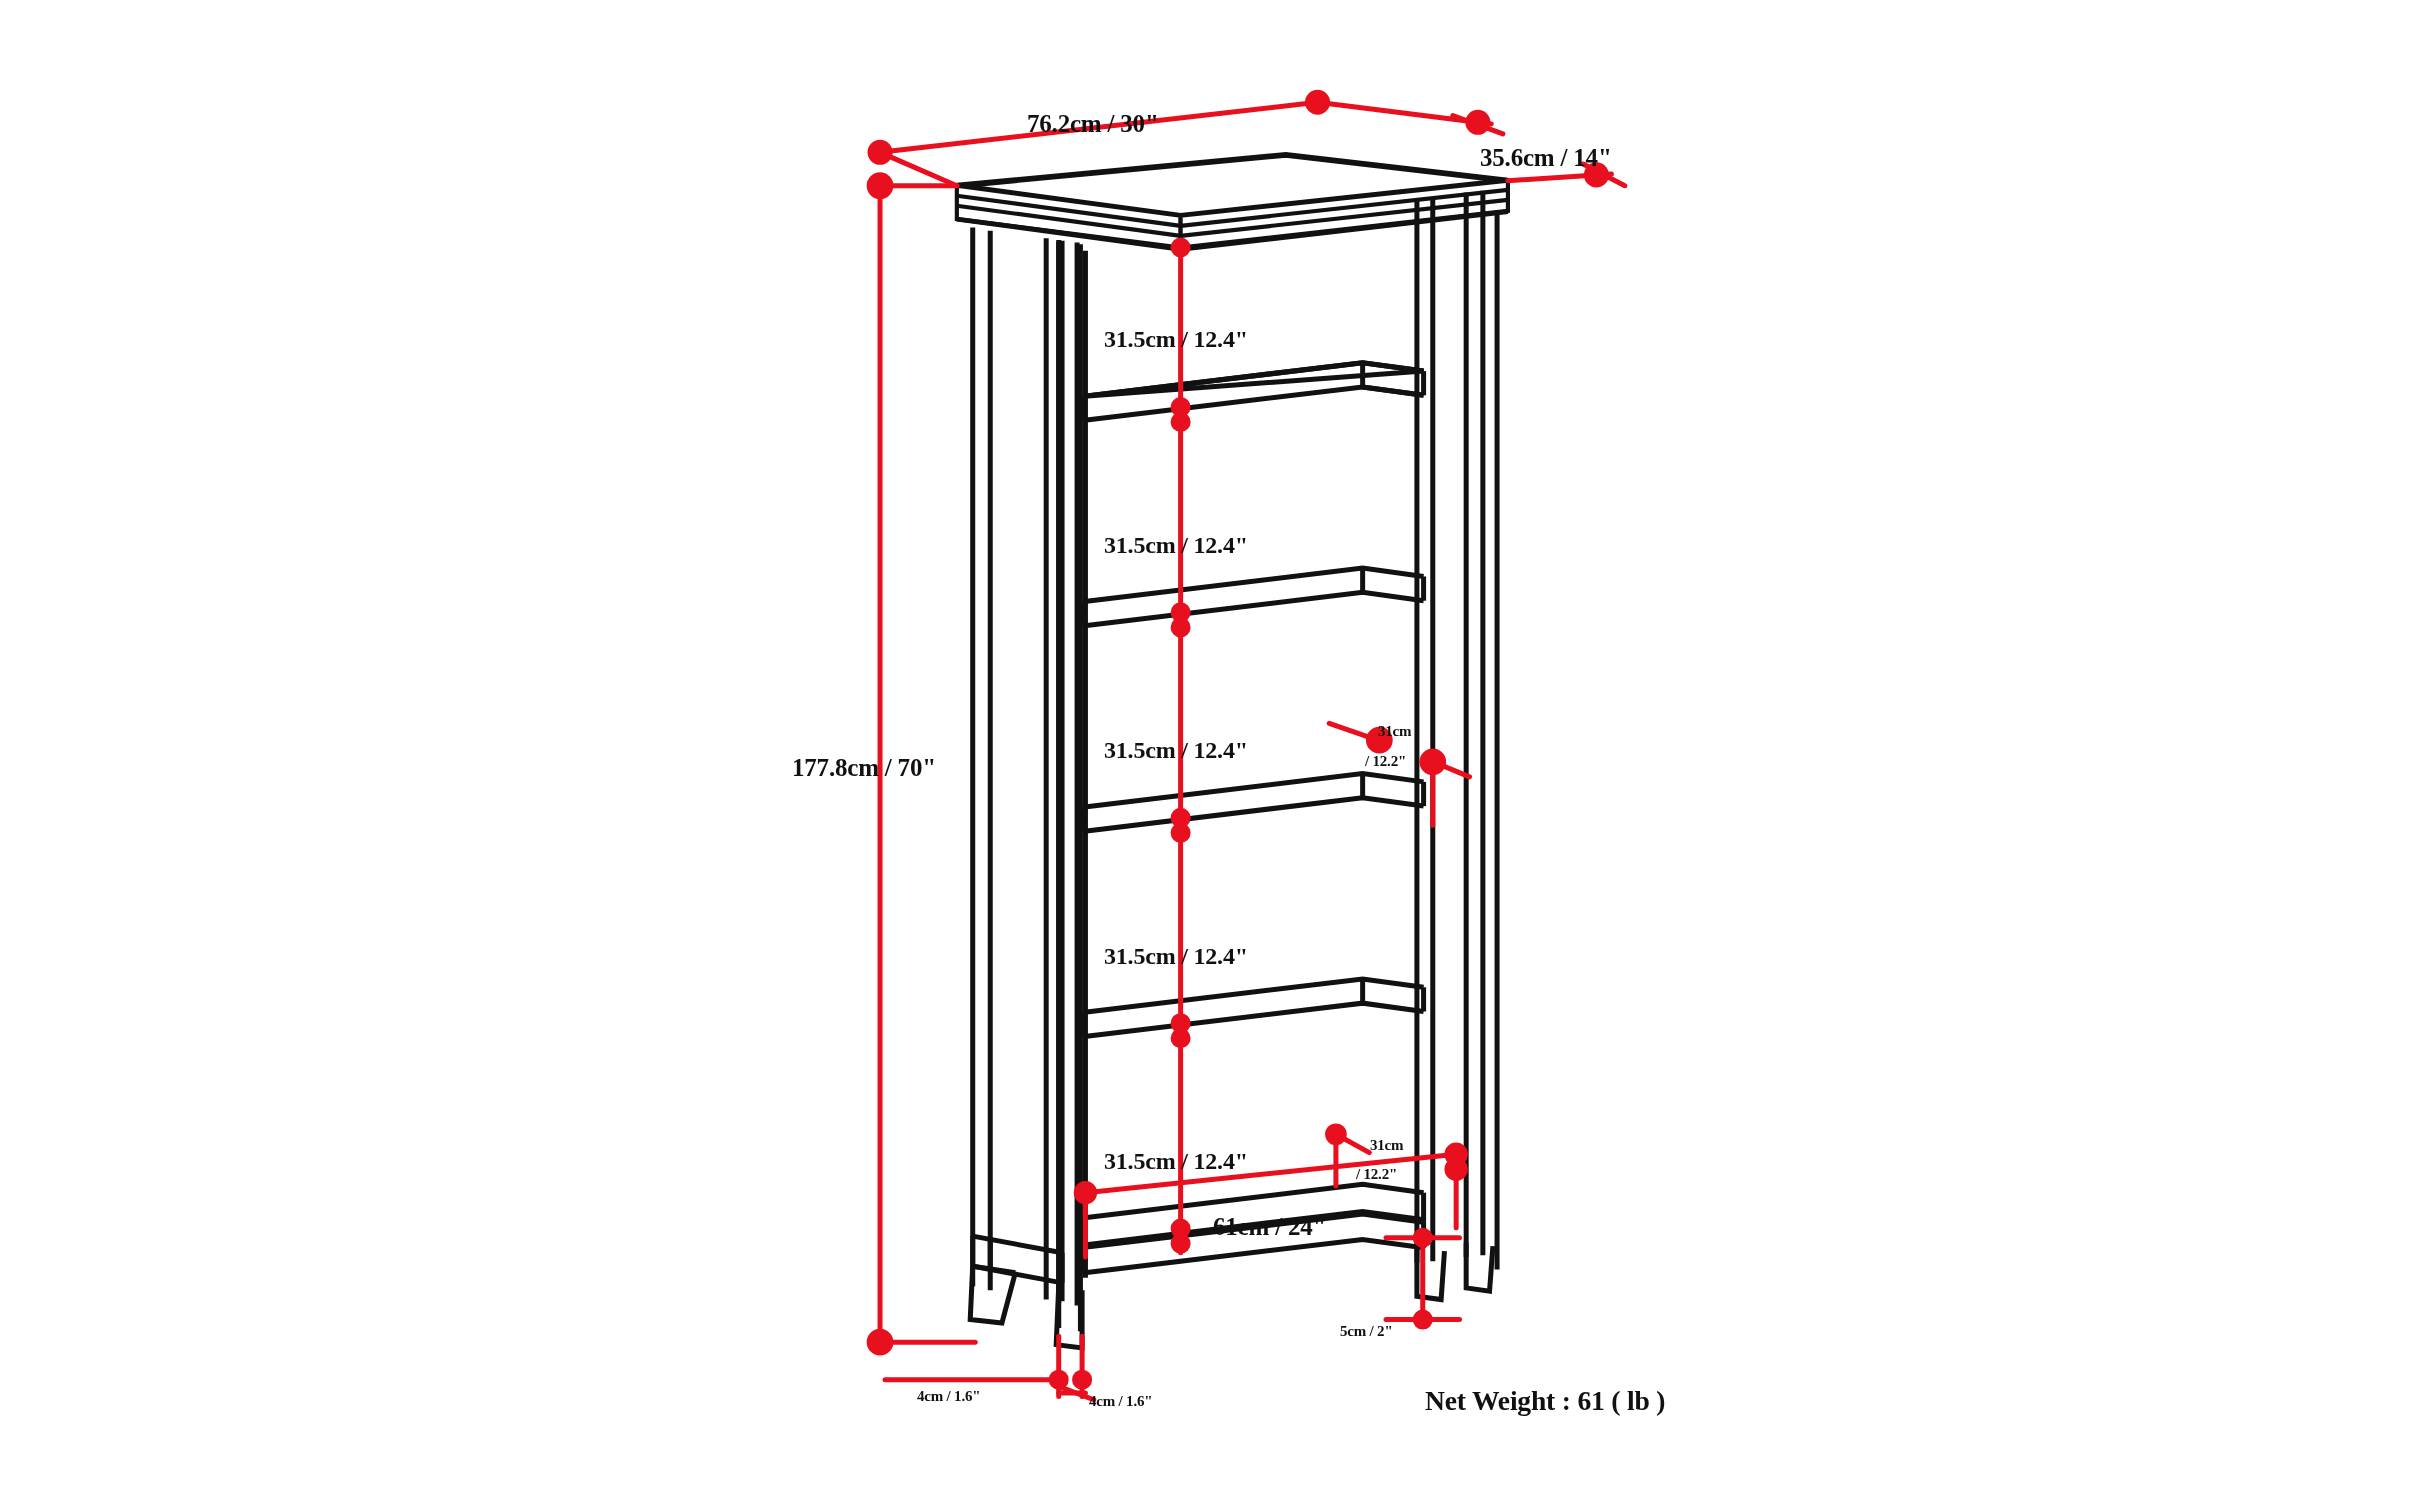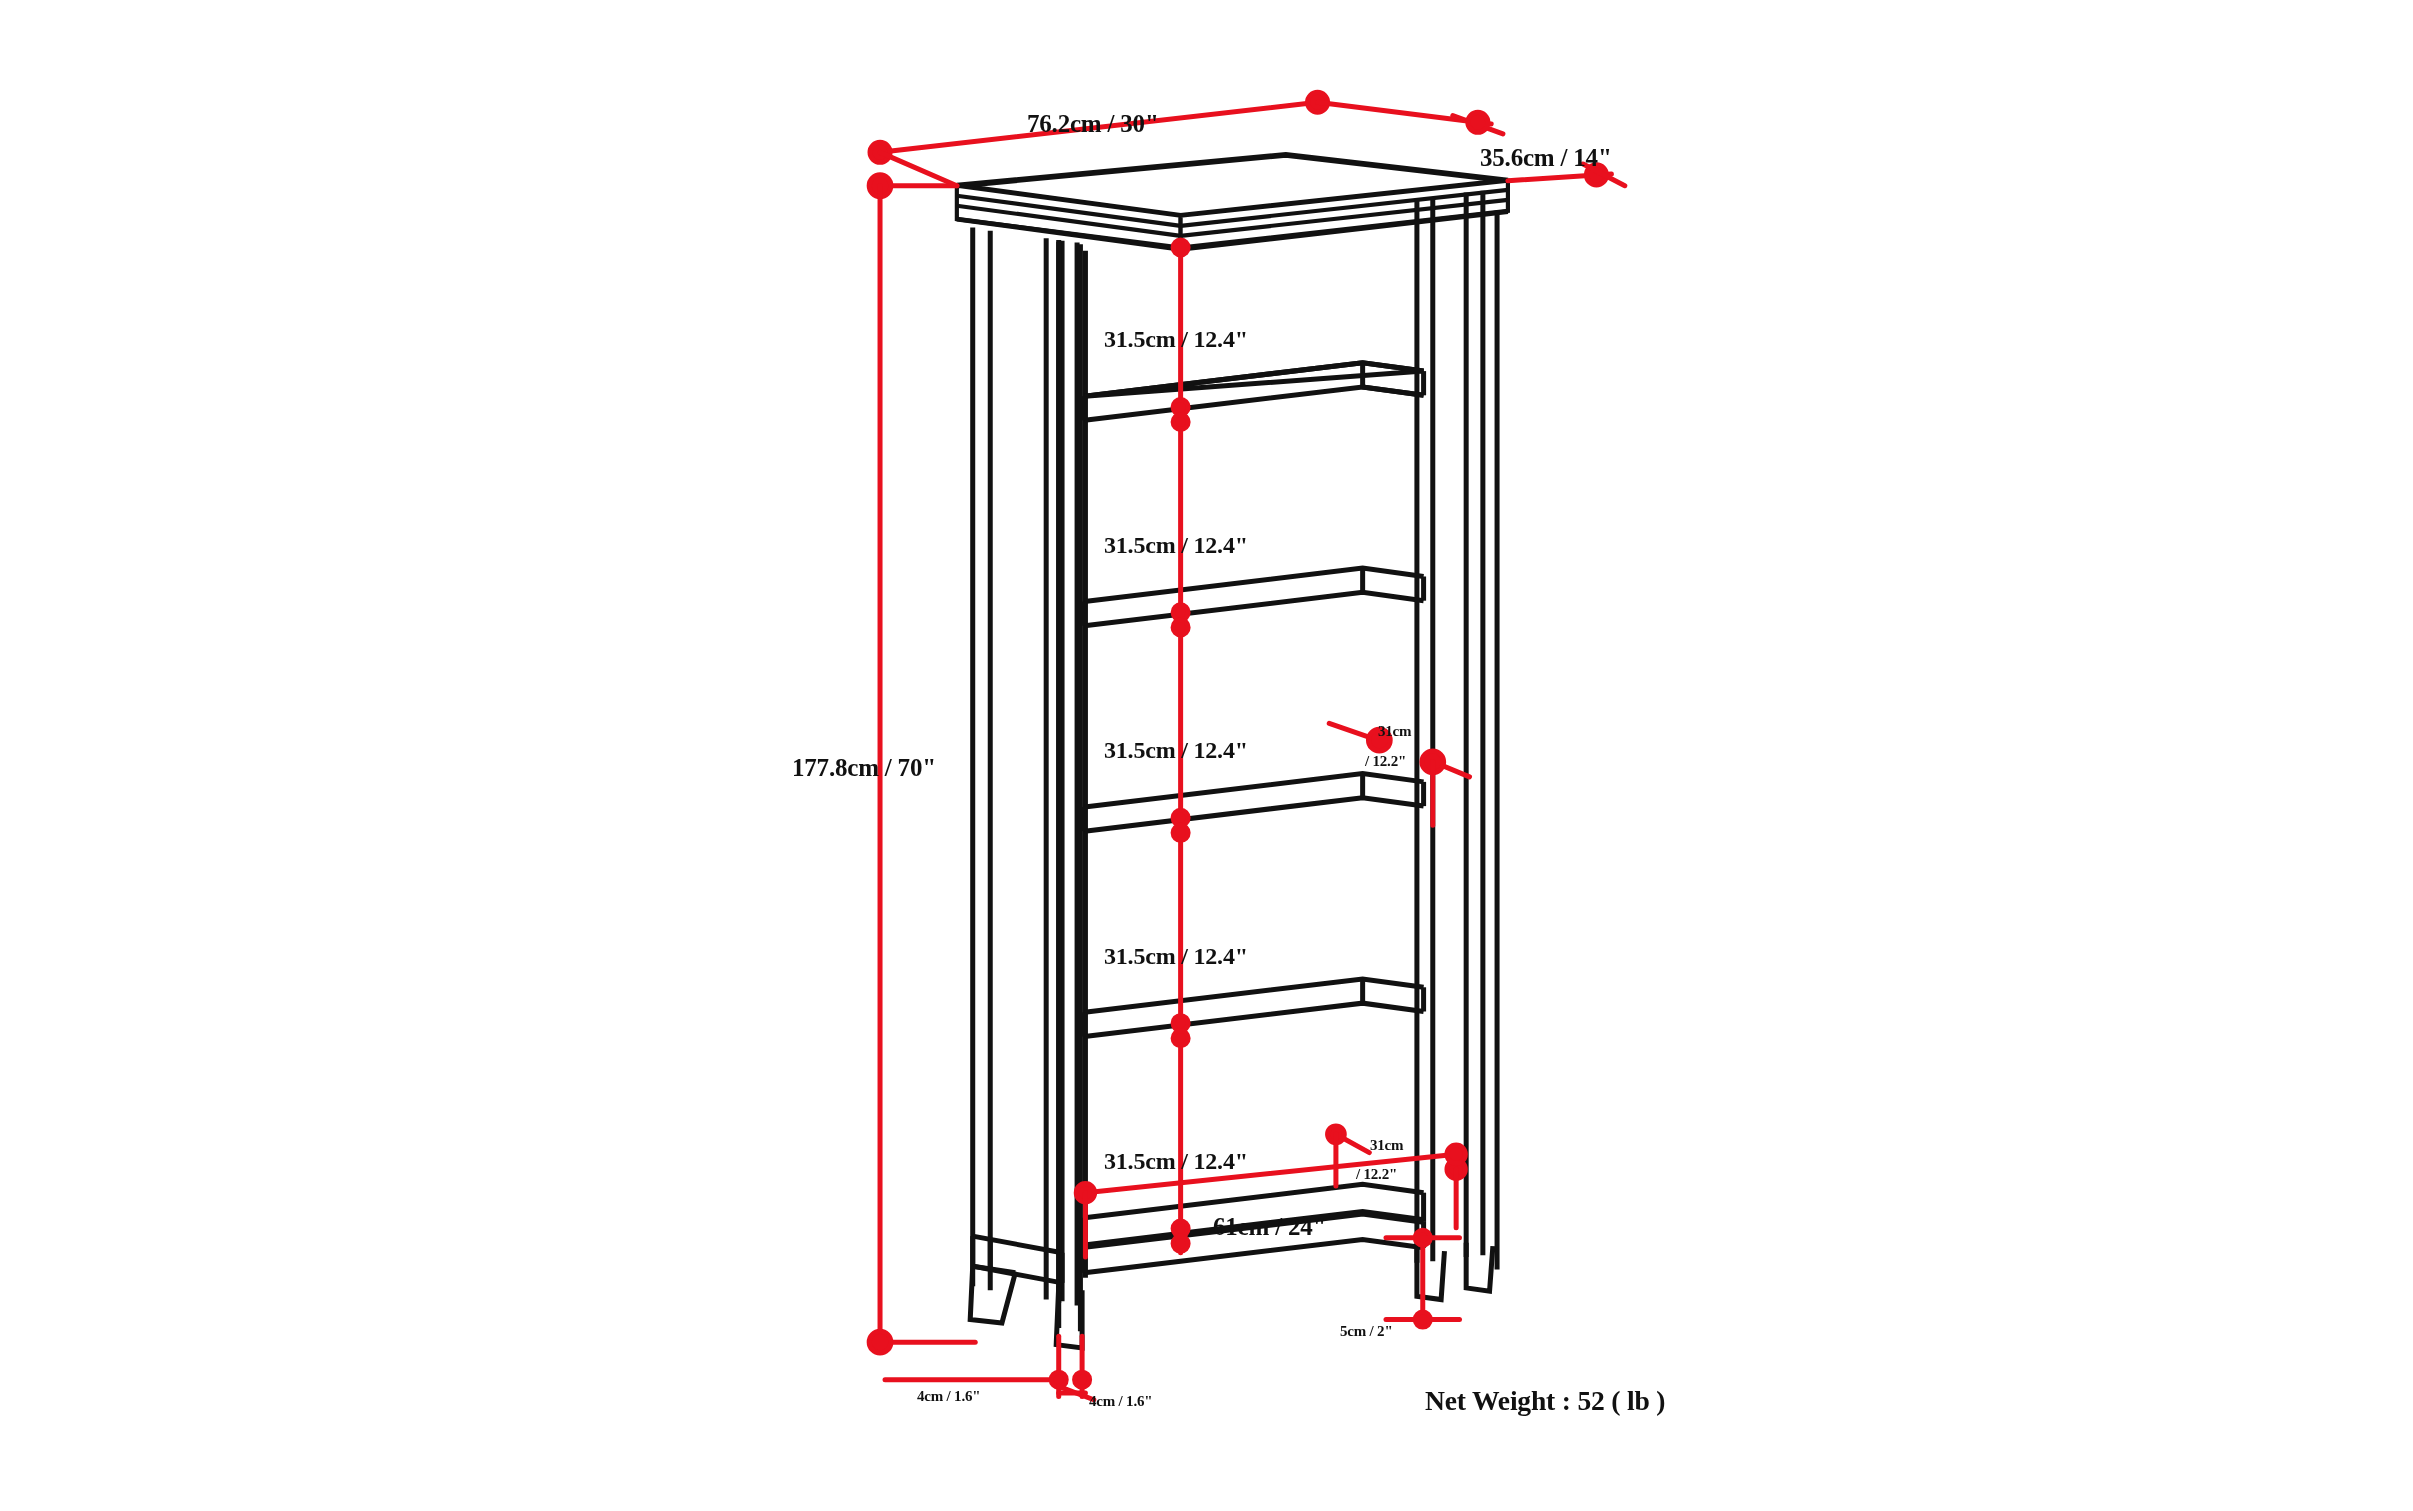--- a/index.html
+++ b/index.html
@@ -276,16 +276,16 @@
   <div class="dim-label sz-small" style="left:1356px; top:1166px;">/ 12.2"</div>
 
   <div class="dim-label sz-main" style="left:1213px; top:1213px;">61cm / 24"</div>
 
   <div class="dim-label sz-small" style="left:1340px; top:1323px;">5cm / 2"</div>
 
   <div class="dim-label sz-small" style="left:917px; top:1388px;">4cm / 1.6"</div>
 
   <div class="dim-label sz-small" style="left:1089px; top:1393px;">4cm / 1.6"</div>
 
-  <div class="dim-label sz-weight" style="left:1425px; top:1386px;">Net Weight : 52 ( lb )</div>
+  <div class="dim-label sz-weight" style="left:1425px; top:1386px;">Net Weight : 61 ( lb )</div>
 
 </div>
 
 
 </body></html>

